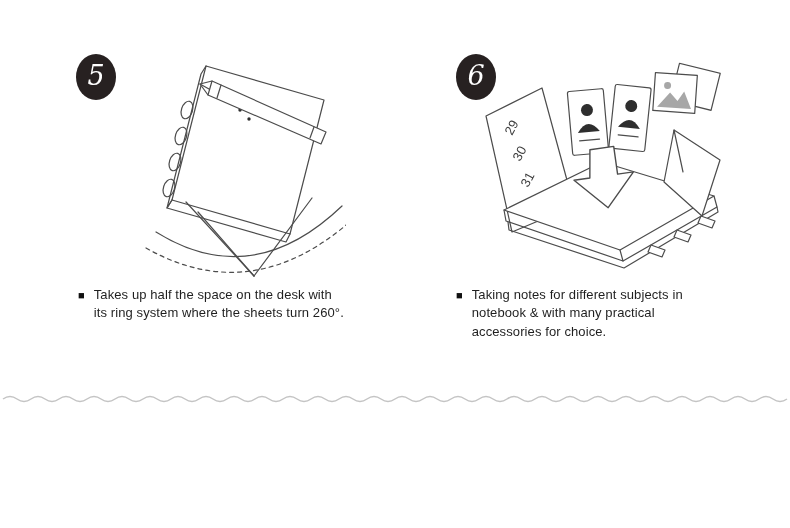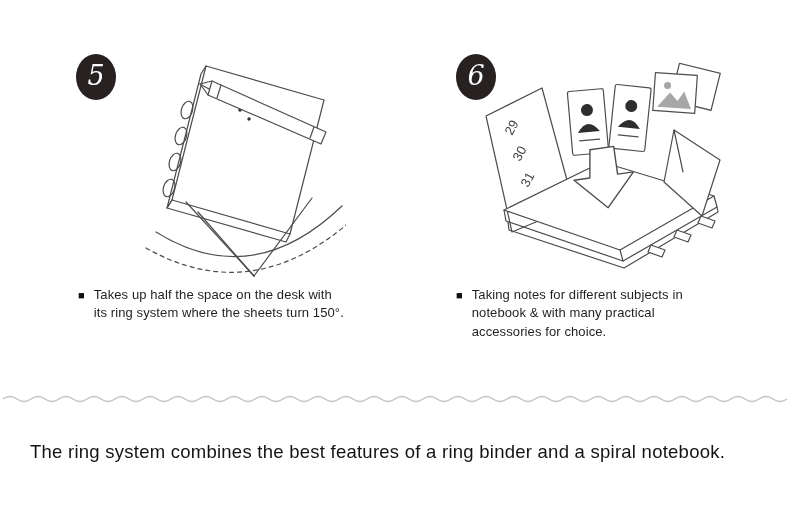--- a/index.html
+++ b/index.html
@@ -120,31 +120,30 @@
       <path class="ink" d="M141,68 Q152,52 163,68 Z"></path>
       <path d="M142,76 L162,76"></path>
     </g>
     <g transform="rotate(-8 126 118)">
       <path class="paper" style="stroke-width:1.4" d="M116,88 L140,88 L140,116 L156,116 L126,148 L96,116 L112,116 Z"></path>
     </g>
   </svg>
 
   <div class="feature-text" style="left:78px;top:286px;width:268px;">
     <span class="bullet">■</span>
-    <span>Takes up half the space on the desk with its ring system where the sheets turn 150°.</span>
+    <span>Takes up half the space on the desk with its ring system where the sheets turn 260°.</span>
   </div>
 
   <div class="feature-text" style="left:456px;top:286px;width:258px;">
     <span class="bullet">■</span>
     <span>Taking notes for different subjects in notebook &amp; with many practical accessories for choice.</span>
   </div>
 
   <svg class="wave" viewBox="0 0 790 18">
     <path d="M3 9 q7 -5 14 0 t14 0 t14 0 t14 0 t14 0 t14 0 t14 0 t14 0 t14 0 t14 0 t14 0
              t14 0 t14 0 t14 0 t14 0 t14 0 t14 0 t14 0 t14 0 t14 0 t14 0 t14 0
              t14 0 t14 0 t14 0 t14 0 t14 0 t14 0 t14 0 t14 0 t14 0 t14 0 t14 0
              t14 0 t14 0 t14 0 t14 0 t14 0 t14 0 t14 0 t14 0 t14 0 t14 0 t14 0
              t14 0 t14 0 t14 0 t14 0 t14 0 t14 0 t14 0 t14 0 t14 0 t14 0 t14 0 t14 0"></path>
   </svg>
 
-  <div class="caption">The ring system combines the best features of a ring binder and a spiral notebook.</div>
 
 </div>
 
 </body></html>

